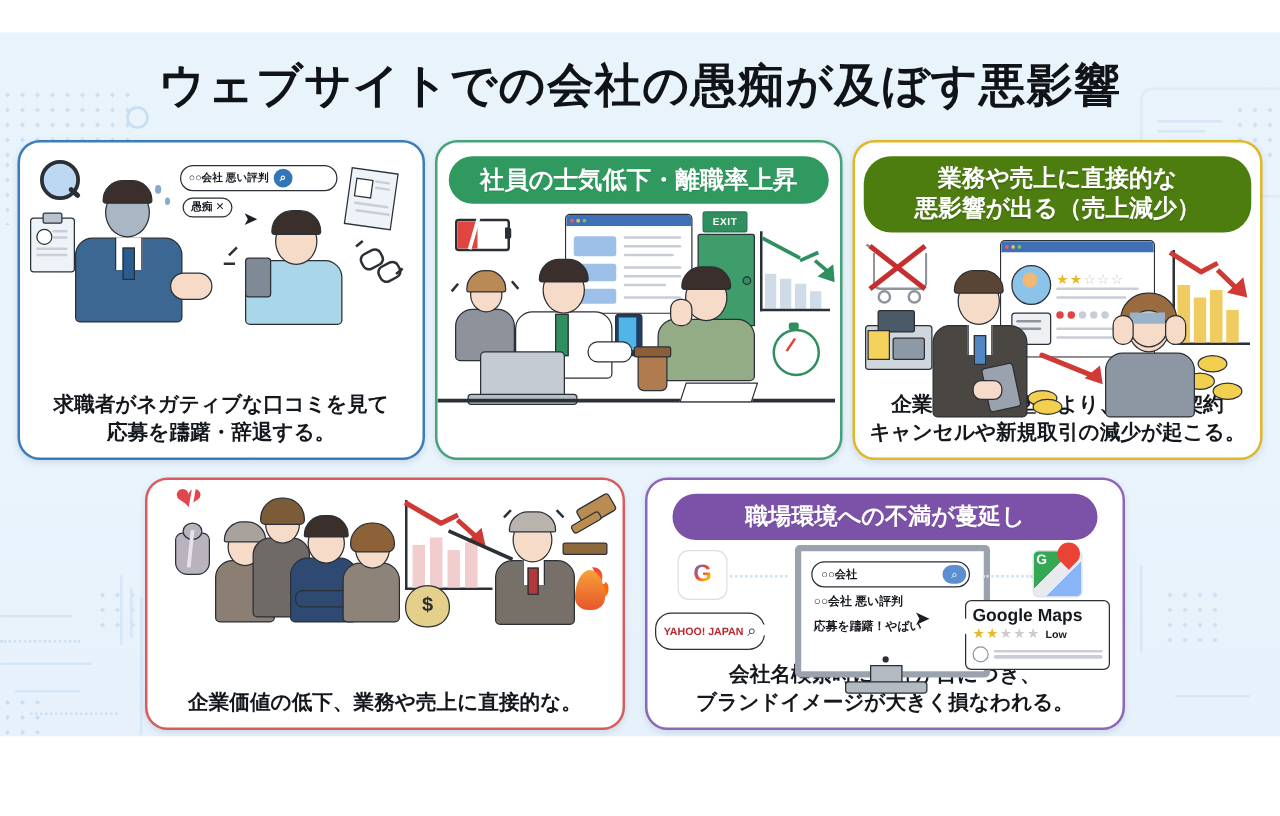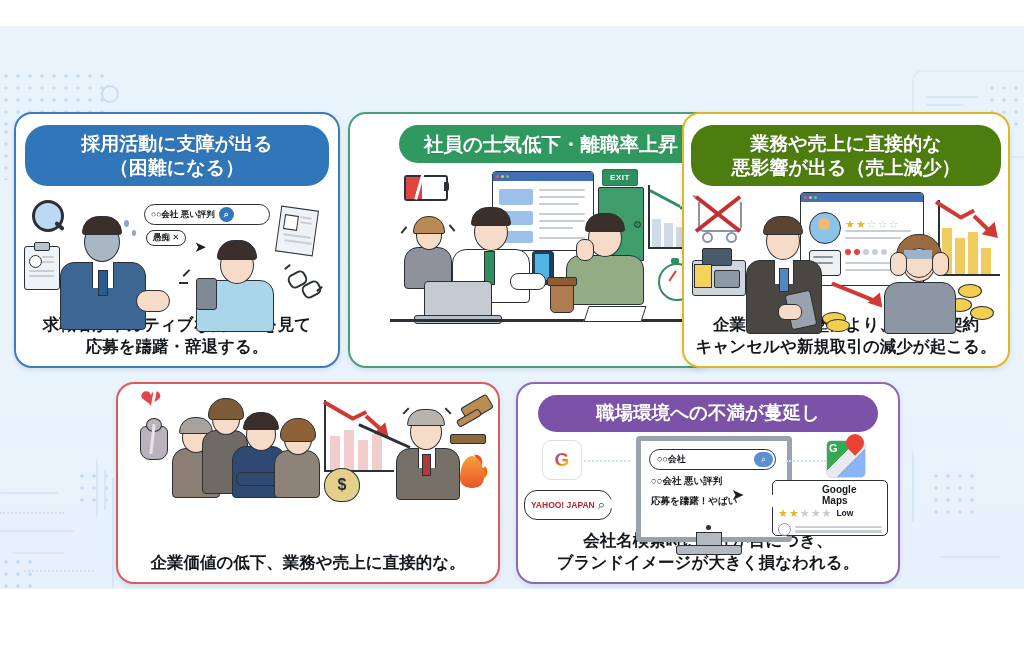--- a/index.html
+++ b/index.html
@@ -46,21 +46,21 @@
     text-shadow:0 1px 0 rgba(0,0,0,.12);
   }
   .illus{position:relative;flex:1 1 auto;width:100%;}
   .caption{
     font-weight:bold;color:#14181d;text-align:center;line-height:1.3;
     padding:0 10px 9px 10px;white-space:pre-line;
   }
 
   
   #card-1{left:14px;top:112px;width:322px;height:252px;border:2.5px solid #3b7cba;}
-  #card-2{left:348px;top:112px;width:322px;height:252px;border:2.5px solid #46a377;padding-left:40px;}
+  #card-2{left:348px;top:112px;width:322px;height:252px;border:2.5px solid #46a377;}
   #card-3{left:682px;top:112px;width:324px;height:252px;border:2.5px solid #e0b724;}
   
   #card-4{left:116px;top:382px;width:380px;height:198px;border:2.5px solid #d95c5c;}
   #card-5{left:516px;top:382px;width:380px;height:198px;border:2.5px solid #8d66b8;}
 
   #card-1 .card-head{background:#3176b8;font-size:19px;width:272px;}
   #card-2 .card-head{background:#30995f;font-size:19.5px;width:272px;}
   #card-3 .card-head{background:#4d7c0f;font-size:19px;width:278px;}
   #card-4 .card-head{background:#d8383b;font-size:18.5px;width:308px;}
   #card-5 .card-head{background:#7b52a8;font-size:18.5px;width:308px;}
@@ -138,24 +138,23 @@
   <div class="bg-deco hline" style="left:12px;top:552px;width:52px;"></div>
   <div class="bg-deco vline" style="left:96px;top:460px;height:56px;"></div>
   <div class="bg-deco vline" style="left:104px;top:470px;height:40px;"></div>
   <div class="bg-deco vline" style="left:112px;top:478px;height:110px;"></div>
   <div class="bg-deco dashline" style="left:0px;top:512px;width:64px;"></div>
   <div class="bg-deco dashline" style="left:24px;top:570px;width:70px;"></div>
   <div class="bg-deco dotgrid" style="left:930px;top:470px;width:48px;height:46px;"></div>
   <div class="bg-deco vline" style="left:912px;top:452px;height:70px;"></div>
   <div class="bg-deco hline" style="left:940px;top:556px;width:60px;"></div>
 
+  <div id="title">ウェブサイトでの会社の愚痴が及ぼす悪影響</div>
 
   <div class="card" id="card-1">
-    <div class="card-head" style="white-space:pre-line;">採用活動に支障が出る
-（困難になる）</div>
 
     <div class="illus">
 
       <div class="magnifier ib" style="left:16px;top:14px;width:26px;height:26px;"></div>
       <div class="mag-handle ib" style="left:38px;top:38px;width:11px;height:4px;transform:rotate(42deg);"></div>
 
       <div class="doc ib rd" style="left:8px;top:60px;width:34px;height:42px;border-radius:3px;background:#eef3f8;"></div>
       <div class="ib" style="left:18px;top:56px;width:14px;height:7px;background:#b8c3cf;border:1.7px solid #2b2f36;border-radius:2px;"></div>
       <div class="ib" style="left:13px;top:69px;width:11px;height:11px;border-radius:50%;border:1.6px solid #2b2f36;background:#fff;"></div>
       <div class="line-g" style="left:26px;top:70px;width:12px;height:2px;"></div>
@@ -473,21 +472,21 @@
       <div class="ib" style="left:158px;top:113px;width:64px;height:8px;background:#b3bac2;border:1.9px solid #2b2f36;border-radius:3px;"></div>
       <div class="ib" style="left:188px;top:93px;width:5px;height:5px;border-radius:50%;background:#2b2f36;"></div>
 
       <div class="dashline ib" style="left:268px;top:28px;width:40px;"></div>
 
       <div class="ib" style="left:308px;top:8px;width:38px;height:36px;border-radius:5px;background:linear-gradient(135deg,#34a853 0%,#34a853 40%,#e8eaed 40%,#e8eaed 62%,#8ab4f8 62%);border:1.5px solid #dcdfe3;overflow:hidden;"></div>
       <div class="ib" style="left:328px;top:2px;width:18px;height:18px;border-radius:50% 50% 50% 0;background:#ea4335;transform:rotate(-45deg);"></div>
       <div class="ib" style="left:311px;top:10px;font-size:11px;font-weight:bold;color:#fff;">G</div>
 
       <div class="gmaps-card ib" style="left:254px;top:48px;width:104px;height:48px;">
-        <div style="font-size:10px;font-weight:bold;color:#15181d;margin-bottom:2px;margin-left:44px;">Google Maps</div>
+        <div style="font-size:14px;font-weight:bold;color:#15181d;margin-bottom:2px;">Google Maps</div>
         <div style="display:flex;align-items:center;gap:1px;">
           <span class="star">★</span>
             <span class="star">★</span>
             <span class="star empty">★</span>
             <span class="star empty">★</span>
             <span class="star empty">★</span>
           <span style="font-size:8.5px;font-weight:bold;color:#15181d;margin-left:4px;">Low</span>
         </div>
         <div style="display:flex;align-items:center;gap:4px;margin-top:4px;">
           <span style="width:11px;height:11px;border-radius:50%;border:1.5px solid #8e959d;display:inline-block;"></span>

